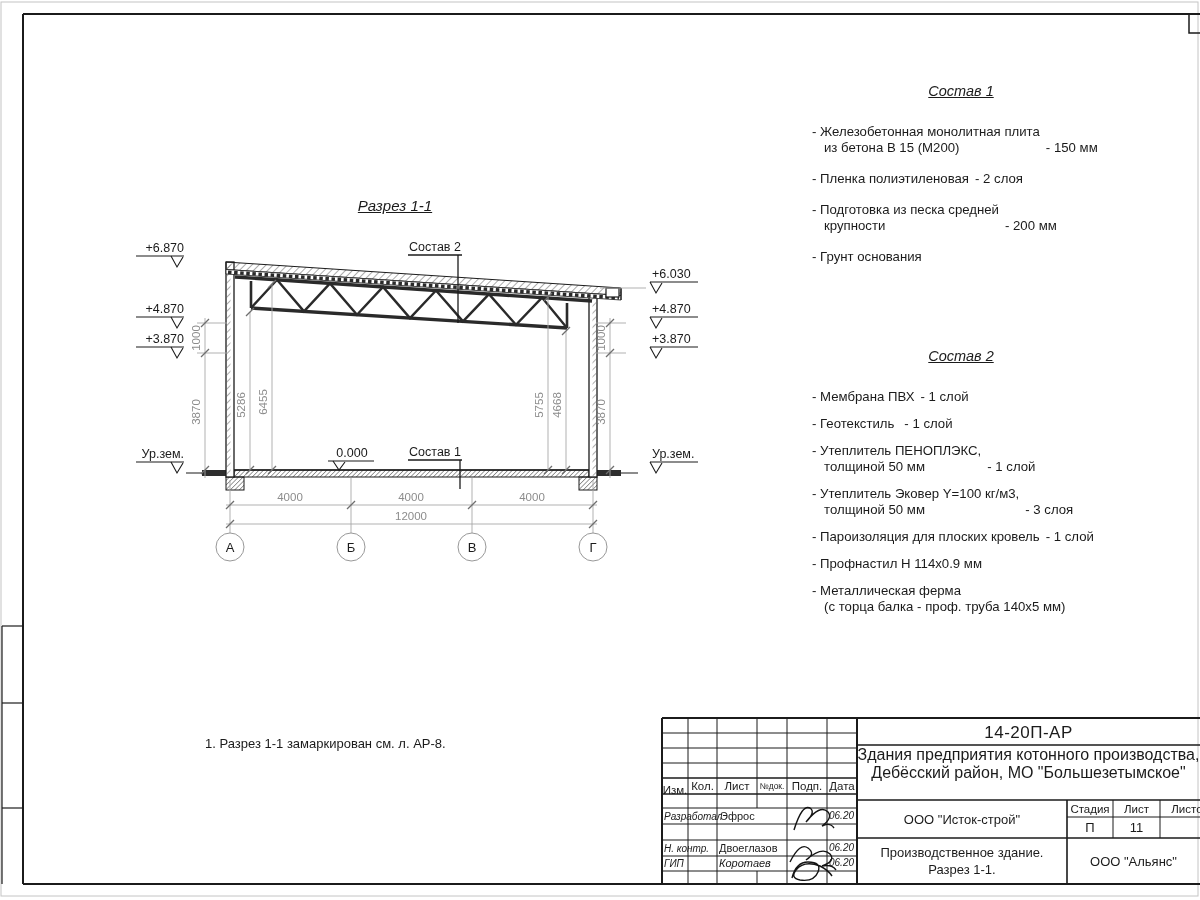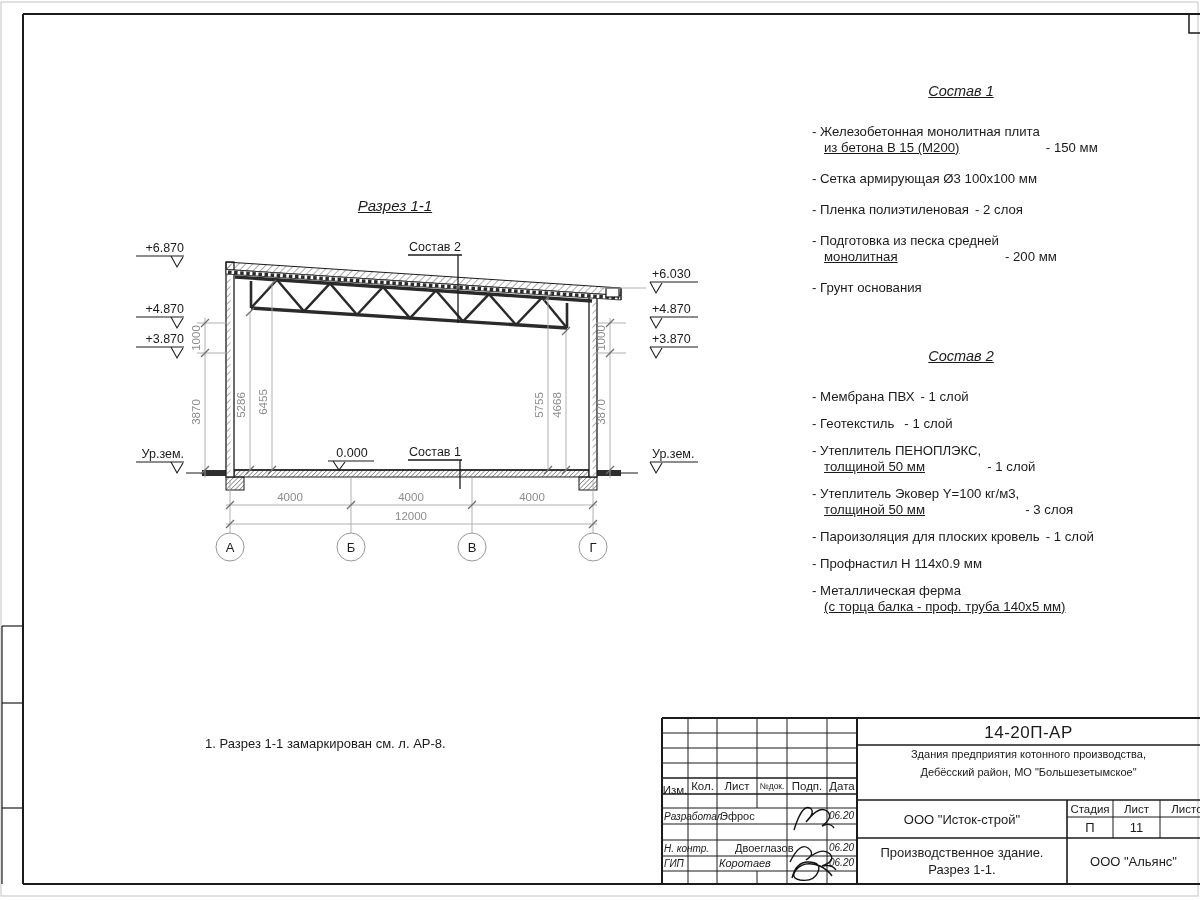--- a/index.html
+++ b/index.html
@@ -7,28 +7,28 @@
         font-family:"Liberation Sans", sans-serif;color:#1b1b1b;}
   .abs{position:absolute;}
   svg{position:absolute;left:0;top:0;}
   
   .slist{position:absolute;width:298px;}
   .s-title{text-align:center;font-style:italic;font-size:14.5px;text-decoration:underline;margin-bottom:25px;}
   .s-item{display:flex;align-items:flex-end;font-size:13.2px;line-height:16px;}
   .s1 .s-item{margin-bottom:15px;}
   .s2 .s-item{margin-bottom:11px;}
   .l1{padding-left:12px;text-indent:-12px;}
-  .l2{padding-left:12px;text-decoration:underline;}
+  .l2{padding-left:12px;}
   .s-val{white-space:nowrap;padding-left:6px;}
   
   .sec-title{font-style:italic;font-size:15px;text-decoration:underline;text-align:center;}
   .note{font-size:13px;}
   .tc{display:flex;align-items:center;justify-content:center;text-align:center;}
   .docnum{font-size:17px;letter-spacing:0.5px;}
-  .proj{font-size:11px;line-height:17.5px;}
+  .proj{font-size:16px;line-height:17.5px;}
   .obj{font-size:13px;line-height:17px;}
   .small{font-size:10px;font-style:italic;}
 </style>
 </head>
 <body>
 
 <div class="page">
 
 <svg width="1200" height="900" viewBox="0 0 1200 900">
   <defs>
@@ -264,36 +264,29 @@
   <div class="s-title">Состав 1</div>
   <div class="s-item">
     <div class="s-lines">
           <div class="l1">- Железобетонная  монолитная плита</div>
           <div class="l2">из бетона В 15 (М200)</div>
         </div>
     <div class="s-val">- 150 мм</div>
   </div>
   <div class="s-item">
     <div class="s-lines">
-          <div class="l1">- Сетка армирующая Ø3 100х100 мм</div>
-          <div class="l2"></div>
-        </div>
-    <div class="s-val"></div>
-  </div>
-  <div class="s-item">
-    <div class="s-lines">
           <div class="l1">- Пленка полиэтиленовая</div>
           <div class="l2"></div>
         </div>
     <div class="s-val">-  2 слоя</div>
   </div>
   <div class="s-item">
     <div class="s-lines">
           <div class="l1">- Подготовка из песка средней</div>
-          <div class="l2">монолитная</div>
+          <div class="l2">крупности</div>
         </div>
     <div class="s-val">- 200 мм</div>
   </div>
   <div class="s-item">
     <div class="s-lines">
           <div class="l1">- Грунт основания</div>
           <div class="l2"></div>
         </div>
     <div class="s-val"></div>
   </div>
@@ -365,21 +358,21 @@
   <div class="abs tc" style="left:688px;top:778px;width:29px;height:16px;font-size:11.5px;">Кол.</div>
   <div class="abs tc" style="left:717px;top:778px;width:40px;height:16px;font-size:11.5px;">Лист</div>
   <div class="abs tc" style="left:757px;top:778px;width:30px;height:16px;font-size:8.5px;">№док.</div>
   <div class="abs tc" style="left:787px;top:778px;width:40px;height:16px;font-size:11.5px;">Подп.</div>
   <div class="abs tc" style="left:827px;top:778px;width:30px;height:16px;font-size:11.5px;">Дата</div>
 
   <div class="abs small" style="left:664px;top:811px;">Разработал</div>
   <div class="abs" style="left:720px;top:810px;font-size:11px;">Эфрос</div>
   <div class="abs small" style="left:829px;top:810px;">06.20</div>
   <div class="abs small" style="left:664px;top:843px;text-align:right;">Н. контр.</div>
-  <div class="abs" style="left:719px;top:842px;font-size:11px;padding-left:16px;">Двоеглазов</div>
+  <div class="abs" style="left:719px;top:842px;font-size:11px;">Двоеглазов</div>
   <div class="abs small" style="left:829px;top:842px;">06.20</div>
   <div class="abs small" style="left:664px;top:858px;">ГИП</div>
   <div class="abs" style="left:719px;top:857px;font-size:11px;font-style:italic;">Коротаев</div>
   <div class="abs small" style="left:829px;top:857px;">06.20</div>
 
   <div class="abs tc" style="left:857px;top:800px;width:210px;height:38px;font-size:13px;">ООО "Исток-строй"</div>
   <div class="abs tc" style="left:1067px;top:800px;width:46px;height:17px;font-size:11.5px;">Стадия</div>
   <div class="abs tc" style="left:1113px;top:800px;width:47px;height:17px;font-size:11.5px;">Лист</div>
   <div class="abs tc" style="left:1160px;top:800px;width:60px;height:17px;font-size:11.5px;">Листов</div>
   <div class="abs tc" style="left:1067px;top:817px;width:46px;height:21px;font-size:13px;">П</div>

